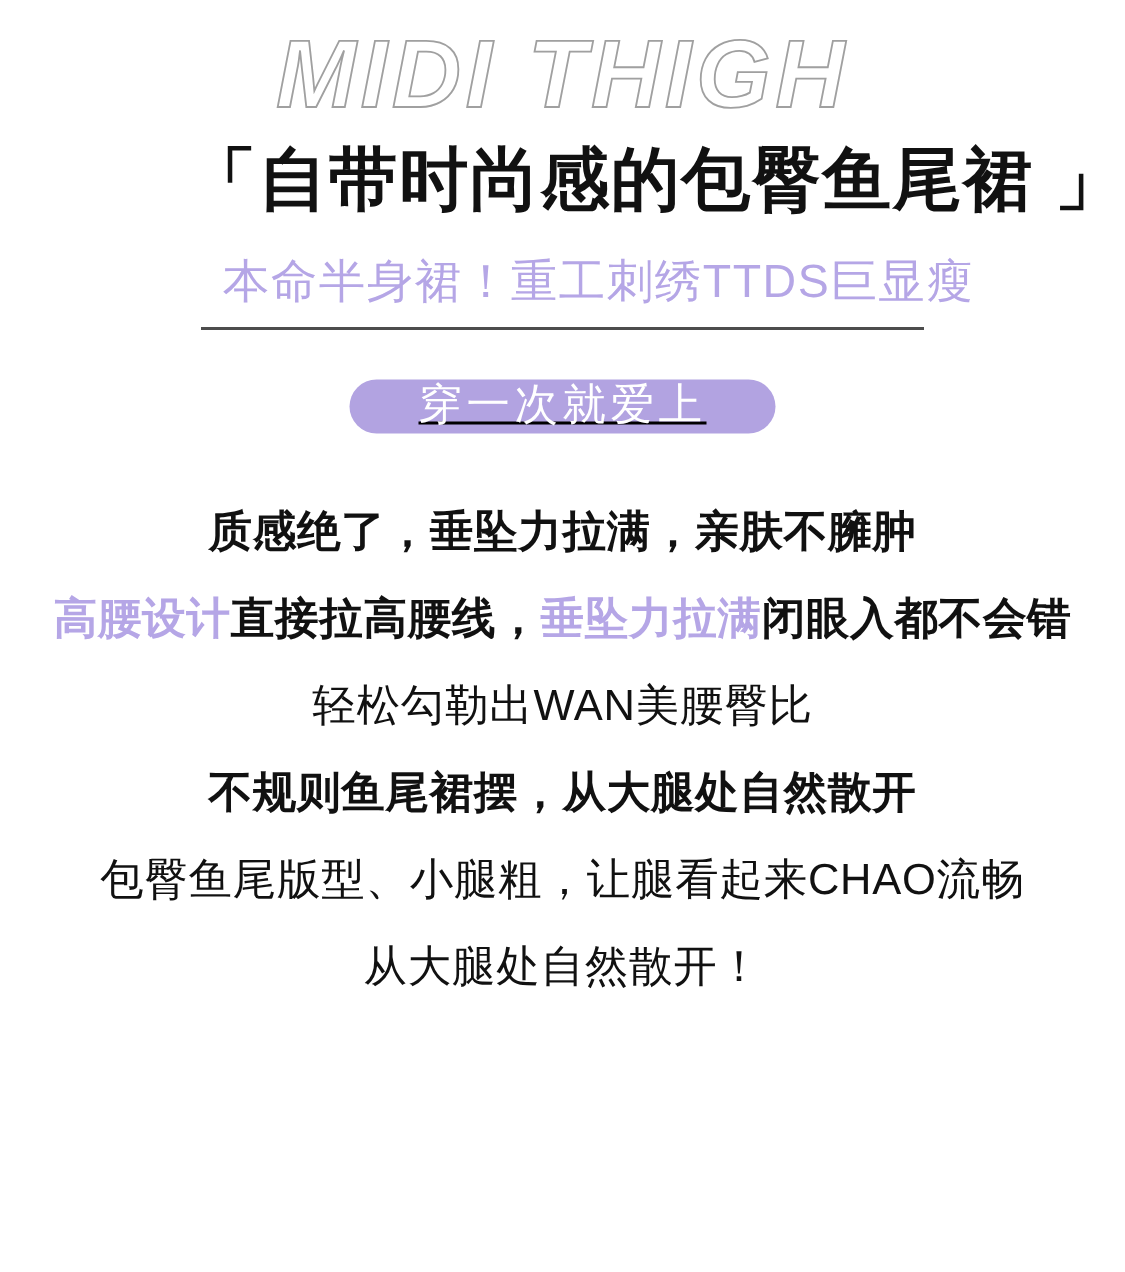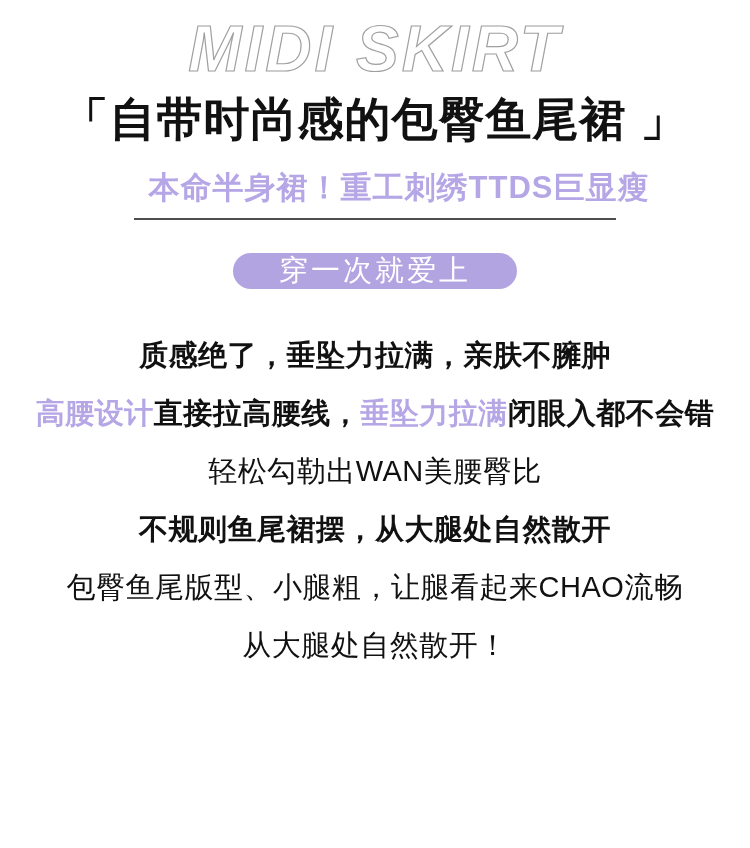--- a/index.html
+++ b/index.html
@@ -34,25 +34,26 @@
     -webkit-text-stroke: 1.2px var(--stroke);
     text-stroke: 1.2px var(--stroke);
   }
   .headline {
     margin-top: 4px;
     font-size: 46px;
     font-weight: bold;
     color: var(--ink);
     letter-spacing: 1px;
     line-height: 1.3;
+    text-align: right;
   }
   .subtitle {
     margin-top: 18px;
     font-size: 31px;
-    font-weight: bold;
+    font-weight: normal;
     color: var(--accent);
     letter-spacing: 1px;
     margin-left: 48px;
   }
   .divider {
     width: 482px;
     height: 0;
     border-top: 2px solid #4d4d4d;
     margin: 9px auto 0 auto;
   }
@@ -66,20 +67,21 @@
   .pill-badge {
     width: 284px;
     height: 36px;
     margin: 33px auto 0 auto;
     background: var(--badge-bg);
     border-radius: 23px;
     border: none;
     display: flex;
     align-items: center;
     justify-content: center;
+    text-decoration: underline;
   }
   .pill-badge-label {
     color: #ffffff;
     font-size: 29px;
     letter-spacing: 3px;
     line-height: 1;
     padding-bottom: 2px;
   }
   .body-copy {
     margin-top: 51px;
@@ -95,21 +97,21 @@
   .p-normal { font-weight: normal; }
   .p-bold { font-weight: bold; }
   .seg-purple { color: var(--accent); font-weight: bold; }
   .seg-black { color: var(--ink); font-weight: bold; }
 </style>
 </head>
 <body>
 
 <div class="page">
 
-  <div class="brand-title">MIDI SKIRT</div>
+  <div class="brand-title">MIDI THIGH</div>
 
   <div class="headline">「自带时尚感的包臀鱼尾裙 」</div>
 
   <div class="subtitle">本命半身裙！重工刺绣TTDS巨显瘦</div>
 
   <div class="divider"></div>
 
 
   <div class="pill-badge">
     <span class="pill-badge-label">穿一次就爱上</span>

